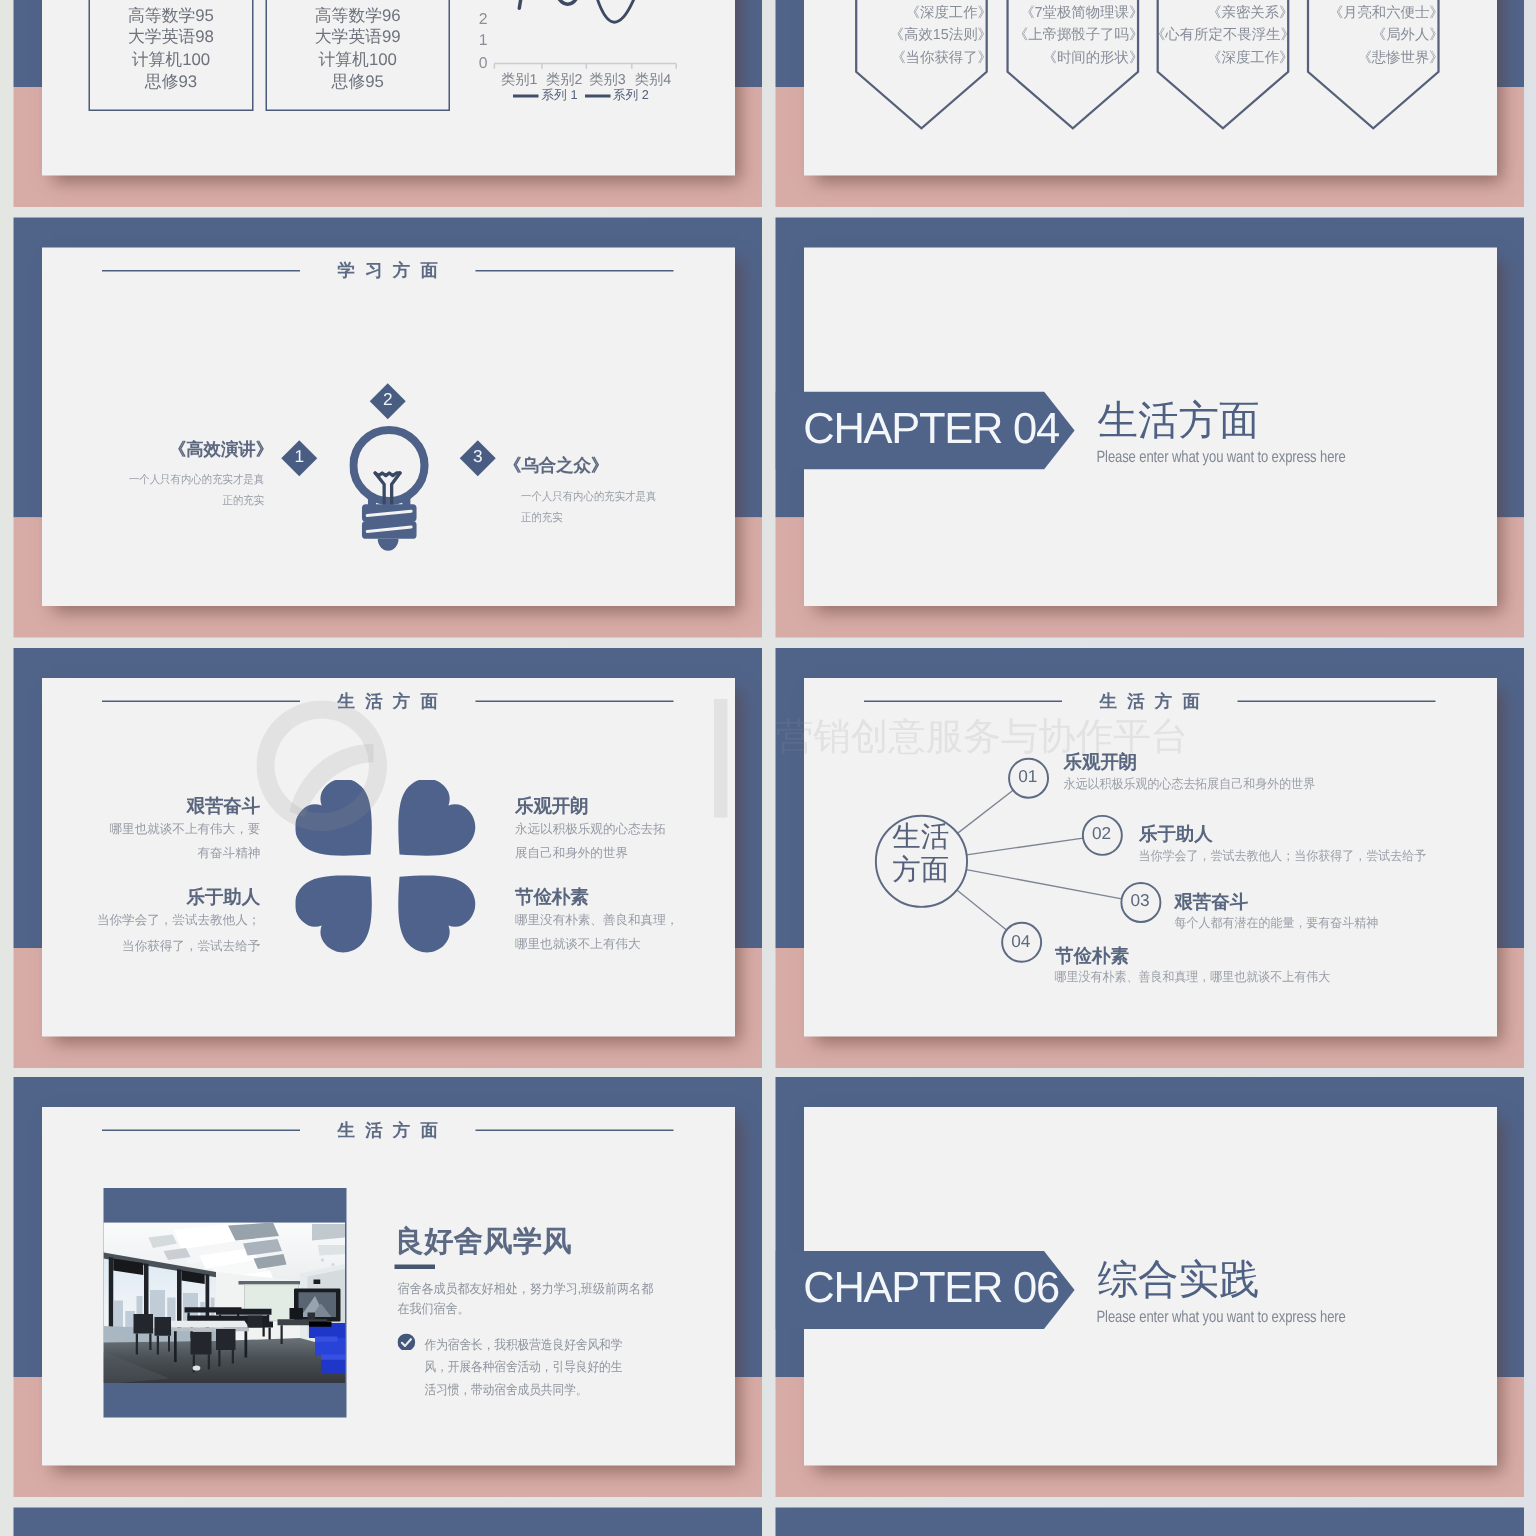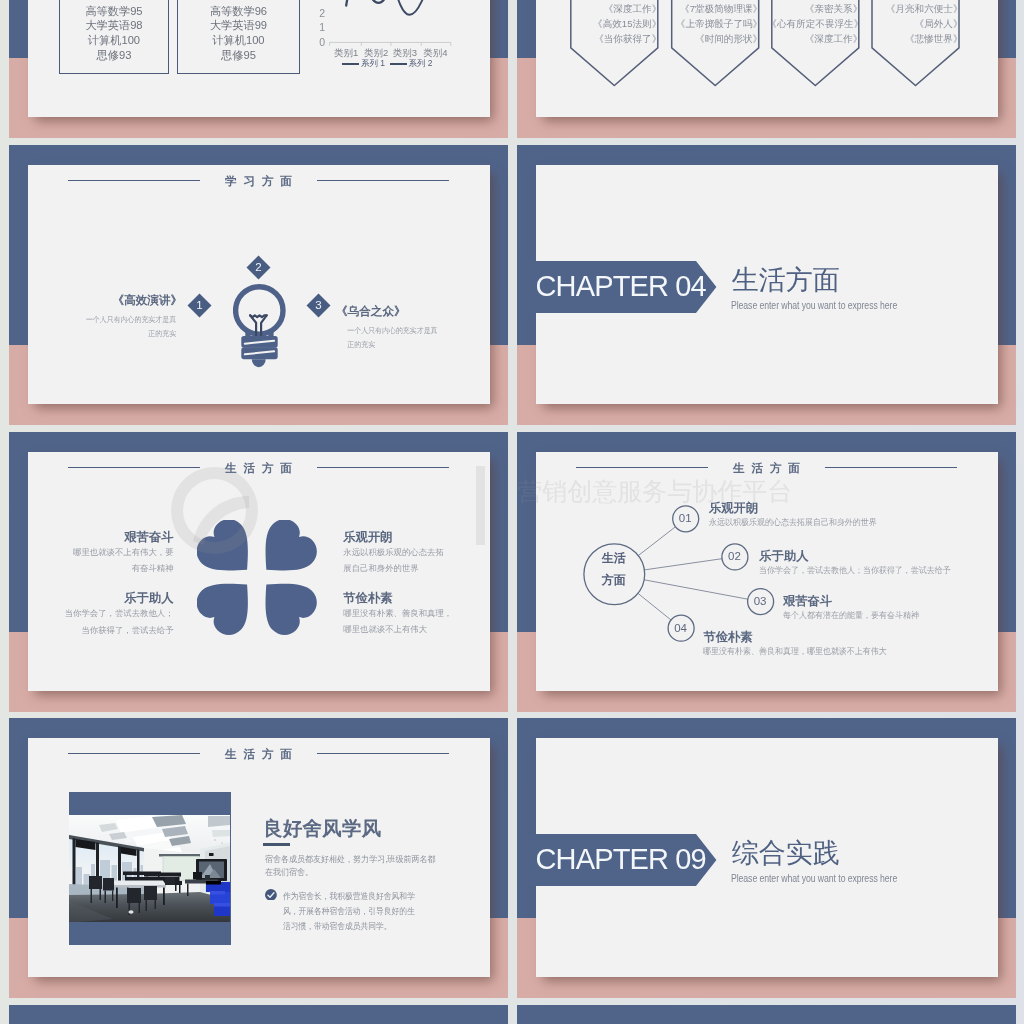--- a/index.html
+++ b/index.html
@@ -71,21 +71,21 @@
   .s5-h{font-size:12.3px;font-weight:700;color:#59667e;line-height:14px;}
   .s5-d{font-size:8.4px;color:#969ba5;line-height:16.5px;}
   .s5-a{left:16px;top:78.3px;text-align:right;}
   .s5-b{left:16px;top:139.8px;text-align:right;}
   .s5-c{left:315.8px;top:78.1px;text-align:left;}
   .s5-d2{left:315.8px;top:139.3px;text-align:left;}
 
   
   .s6-svg{position:absolute;left:0;top:0;}
   .s6-hub{position:absolute;left:48.3px;top:96.5px;width:60px;text-align:center;
-          font-size:12px;line-height:21.5px;color:#55607a;font-weight:bold;}
+          font-size:19px;line-height:21.5px;color:#55607a;}
   .s6-n{position:absolute;width:17px;text-align:center;font-size:11.5px;line-height:13px;color:#5c6880;}
   .s6-b{position:absolute;white-space:nowrap;}
   .s6-h{font-size:12.3px;font-weight:700;color:#58667f;line-height:14px;}
   .s6-d{font-size:8.6px;color:#9a9fa8;line-height:14.6px;transform:scaleX(.93);transform-origin:0 50%;}
 
   
   .s7-frame{position:absolute;left:41.4px;top:53.5px;width:161.8px;height:153.4px;background:#50648a;}
   .s7-photo{position:absolute;left:0;top:23.7px;}
   .s7-h{position:absolute;left:235.7px;top:78.5px;font-size:19.4px;font-weight:700;
         color:#5b6983;line-height:22px;letter-spacing:.3px;}
@@ -515,21 +515,21 @@
 </div>
 
 <div class="slide" style="left:517px;top:718px">
   <div class="sl-blue"></div>
   <div class="sl-pink"></div>
   <div class="card"></div>
   <div class="ch-arrow">
     <svg width="200" height="52" viewBox="0 0 200 52">
       <path d="M0 0 H179 L199.4 26 L179 52 H0 Z" fill="#50648a"></path>
     </svg>
-    <span class="ch-num">CHAPTER 09</span>
+    <span class="ch-num">CHAPTER 06</span>
   </div>
   <div class="ch-title">综合实践</div>
   <div class="ch-sub">Please enter what you want to express here</div>
 </div>
 
 <div class="slide" style="left:9px;top:1004.6px">
   <div class="sl-blue"></div>
 </div>
 <div class="slide" style="left:517px;top:1004.6px">
   <div class="sl-blue"></div>

